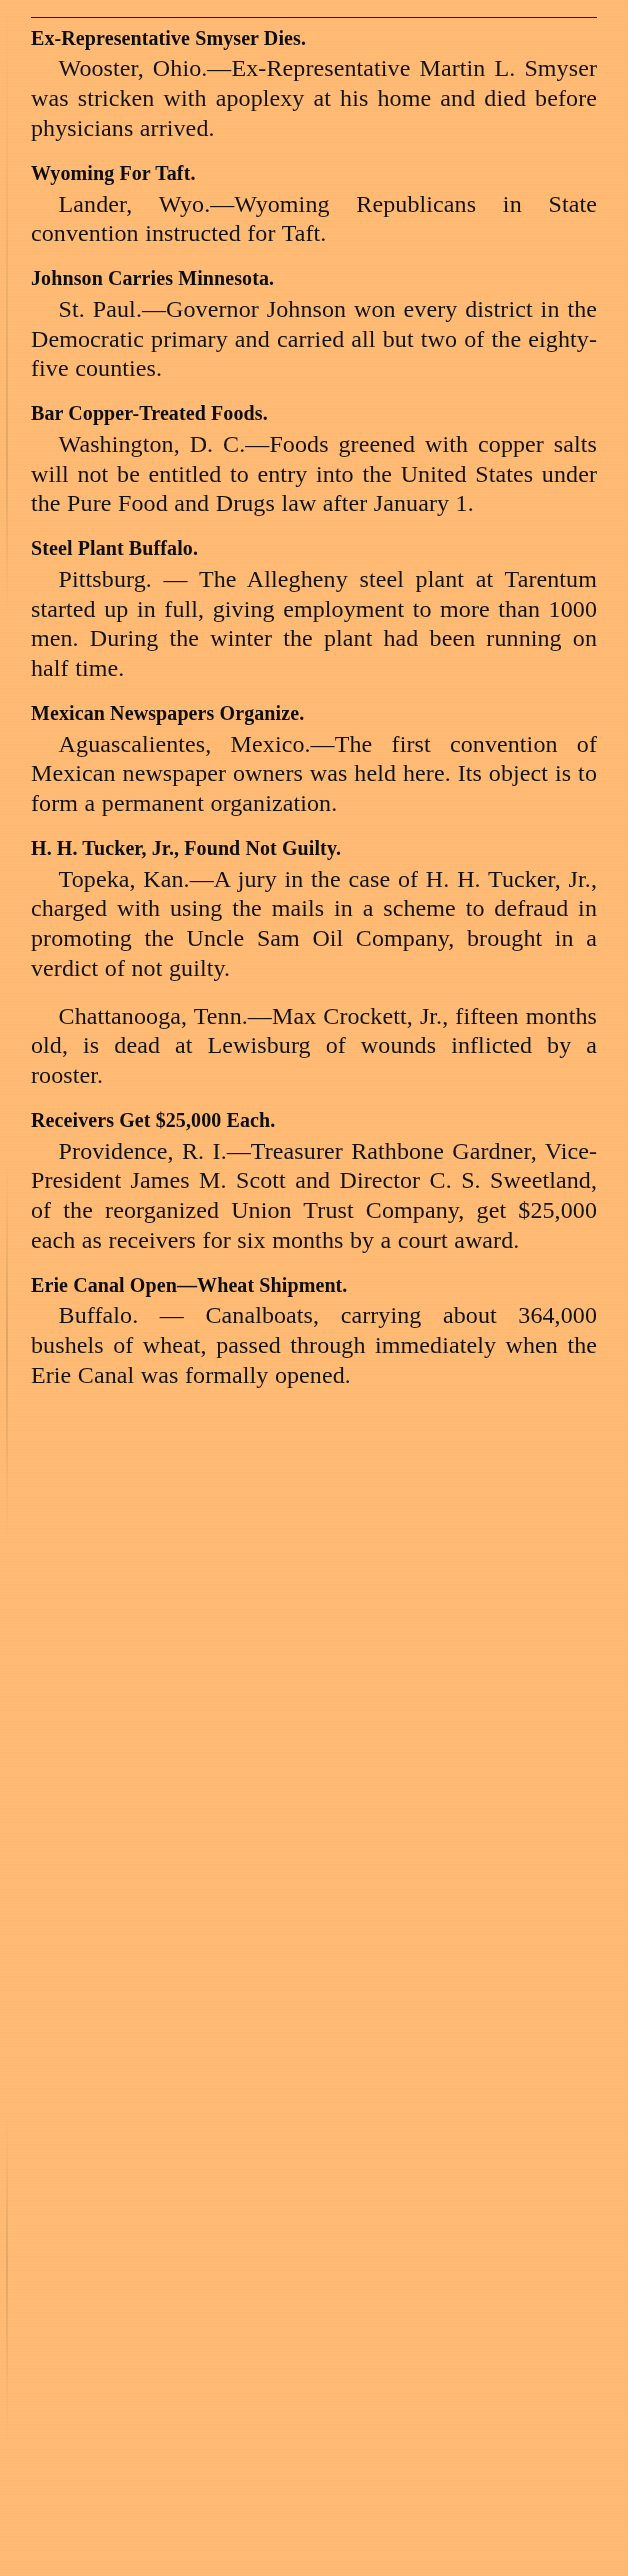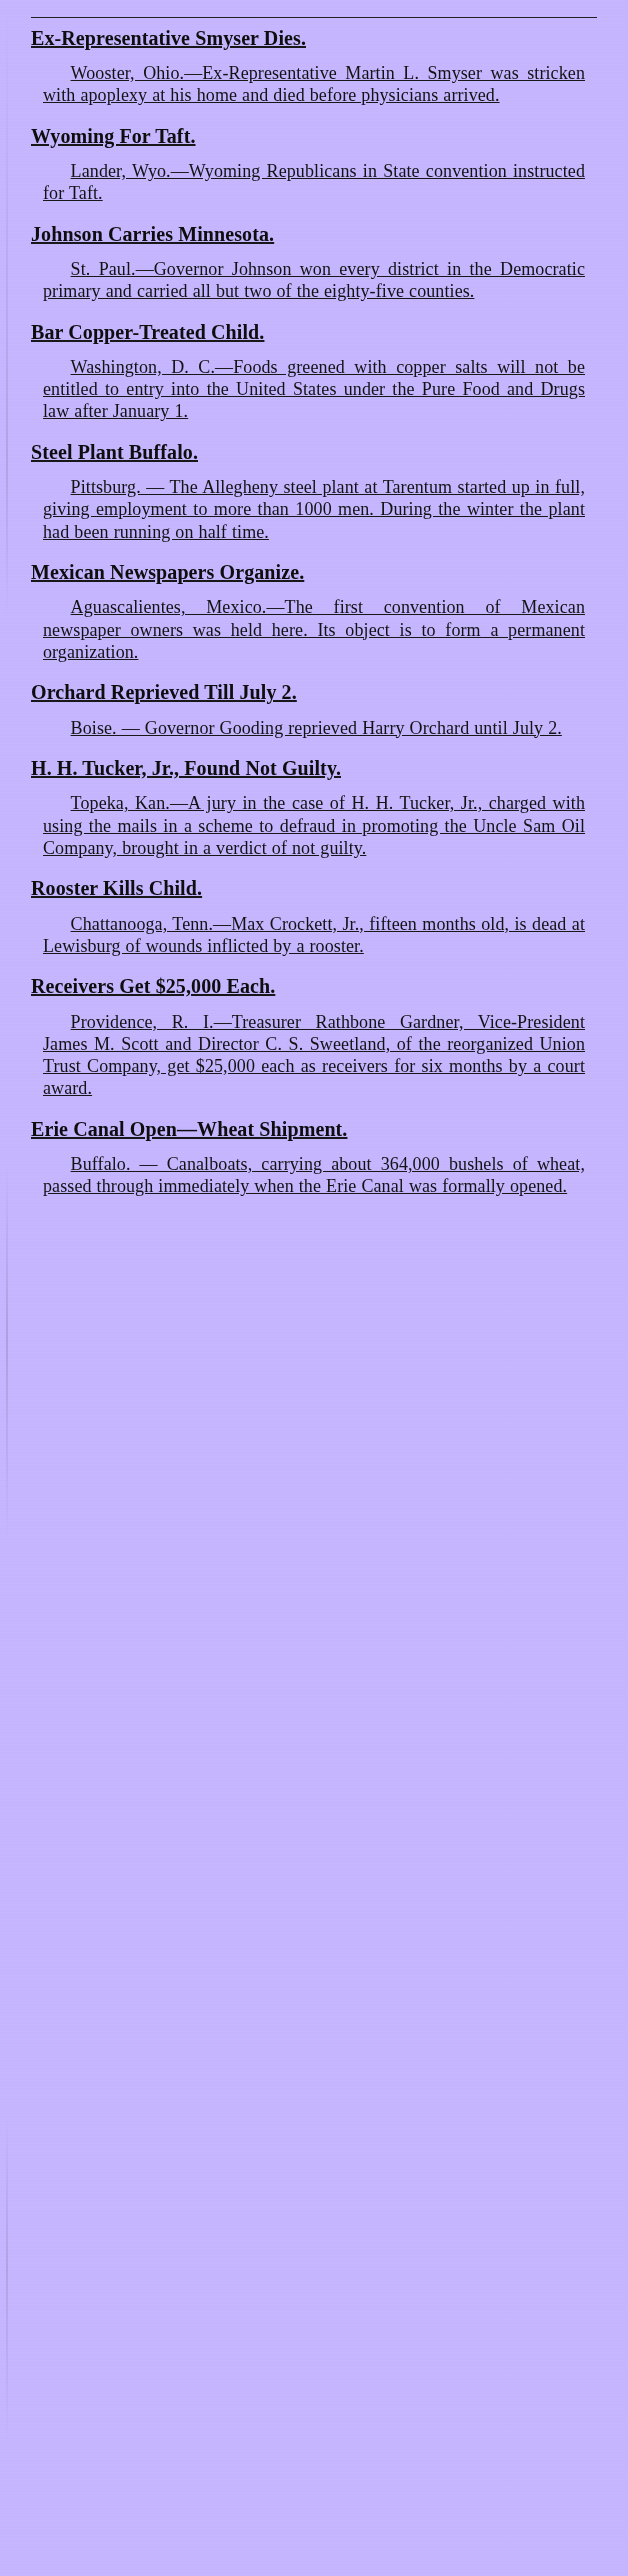--- a/index.html
+++ b/index.html
@@ -12,23 +12,22 @@
     min-height: 2576px;
     font-family: "Liberation Serif", serif;
     color: #1a1a1a;
   }
   .page {
     position: relative;
     width: 628px;
     min-height: 2576px;
     box-sizing: border-box;
     padding: 16.5px 31px 22px 31px;
-    background: #c4b5fd;
+    background: #fdba74;
     filter: contrast(1.02);
-    text-decoration: underline;
   }
   .rule-top {
     border-top: 1.8px solid #222;
     margin: 0 0 9.2px 0;
     height: 0;
   }
   .story {
     margin: 0 0 18.4px 0;
     position: relative;
   }
@@ -38,25 +37,25 @@
     font-weight: bold;
     font-size: 20px;
     line-height: 1.16;
     letter-spacing: 0.1px;
     margin: 0 0 4.6px 0;
     color: #101010;
     text-rendering: optimizeLegibility;
   }
   .body-text {
     font-family: "Liberation Serif", serif;
-    font-size: 18px;
+    font-size: 24px;
     line-height: 1.235;
     text-align: justify;
     text-justify: inter-word;
-    margin: 12px;
+    margin: 0;
     text-indent: 27.6px;
     color: #151515;
     letter-spacing: 0.1px;
     word-spacing: 0.4px;
   }
   
   .grain {
     pointer-events: none;
     position: absolute;
     left: 0; top: 0; right: 0; bottom: 0;
@@ -90,47 +89,42 @@
     <h2 class="headline">Wyoming For Taft.</h2>
     <p class="body-text">Lander, Wyo.—Wyoming Republicans in State convention instructed for Taft.</p>
   </div>
 
   <div class="story">
     <h2 class="headline">Johnson Carries Minnesota.</h2>
     <p class="body-text">St. Paul.—Governor Johnson won every district in the Democratic primary and carried all but two of the eighty-five counties.</p>
   </div>
 
   <div class="story">
-    <h2 class="headline">Bar Copper-Treated Child.</h2>
+    <h2 class="headline">Bar Copper-Treated Foods.</h2>
     <p class="body-text">Washington, D. C.—Foods greened with copper salts will not be entitled to entry into the United States under the Pure Food and Drugs law after January 1.</p>
   </div>
 
   <div class="story">
     <h2 class="headline">Steel Plant Buffalo.</h2>
     <p class="body-text">Pittsburg. — The Allegheny steel plant at Tarentum started up in full, giving employment to more than 1000 men. During the winter the plant had been running on half time.</p>
   </div>
 
   <div class="story">
     <h2 class="headline">Mexican Newspapers Organize.</h2>
     <p class="body-text">Aguascalientes, Mexico.—The first convention of Mexican newspaper owners was held here. Its object is to form a permanent organization.</p>
   </div>
 
 
-  <div class="story">
-    <h2 class="headline">Orchard Reprieved Till July 2.</h2>
-    <p class="body-text">Boise. — Governor Gooding reprieved Harry Orchard until July 2.</p>
-  </div>
 
   <div class="story">
     <h2 class="headline">H. H. Tucker, Jr., Found Not Guilty.</h2>
     <p class="body-text">Topeka, Kan.—A jury in the case of H. H. Tucker, Jr., charged with using the mails in a scheme to defraud in promoting the Uncle Sam Oil Company, brought in a verdict of not guilty.</p>
   </div>
 
   <div class="story">
-    <h2 class="headline">Rooster Kills Child.</h2>
     <p class="body-text">Chattanooga, Tenn.—Max Crockett, Jr., fifteen months old, is dead at Lewisburg of wounds inflicted by a rooster.</p>
   </div>
 
   <div class="story">
     <h2 class="headline">Receivers Get $25,000 Each.</h2>
     <p class="body-text">Providence, R. I.—Treasurer Rathbone Gardner, Vice-President James M. Scott and Director C. S. Sweetland, of the reorganized Union Trust Company, get $25,000 each as receivers for six months by a court award.</p>
   </div>
 
   <div class="story">
     <h2 class="headline">Erie Canal Open—Wheat Shipment.</h2>

